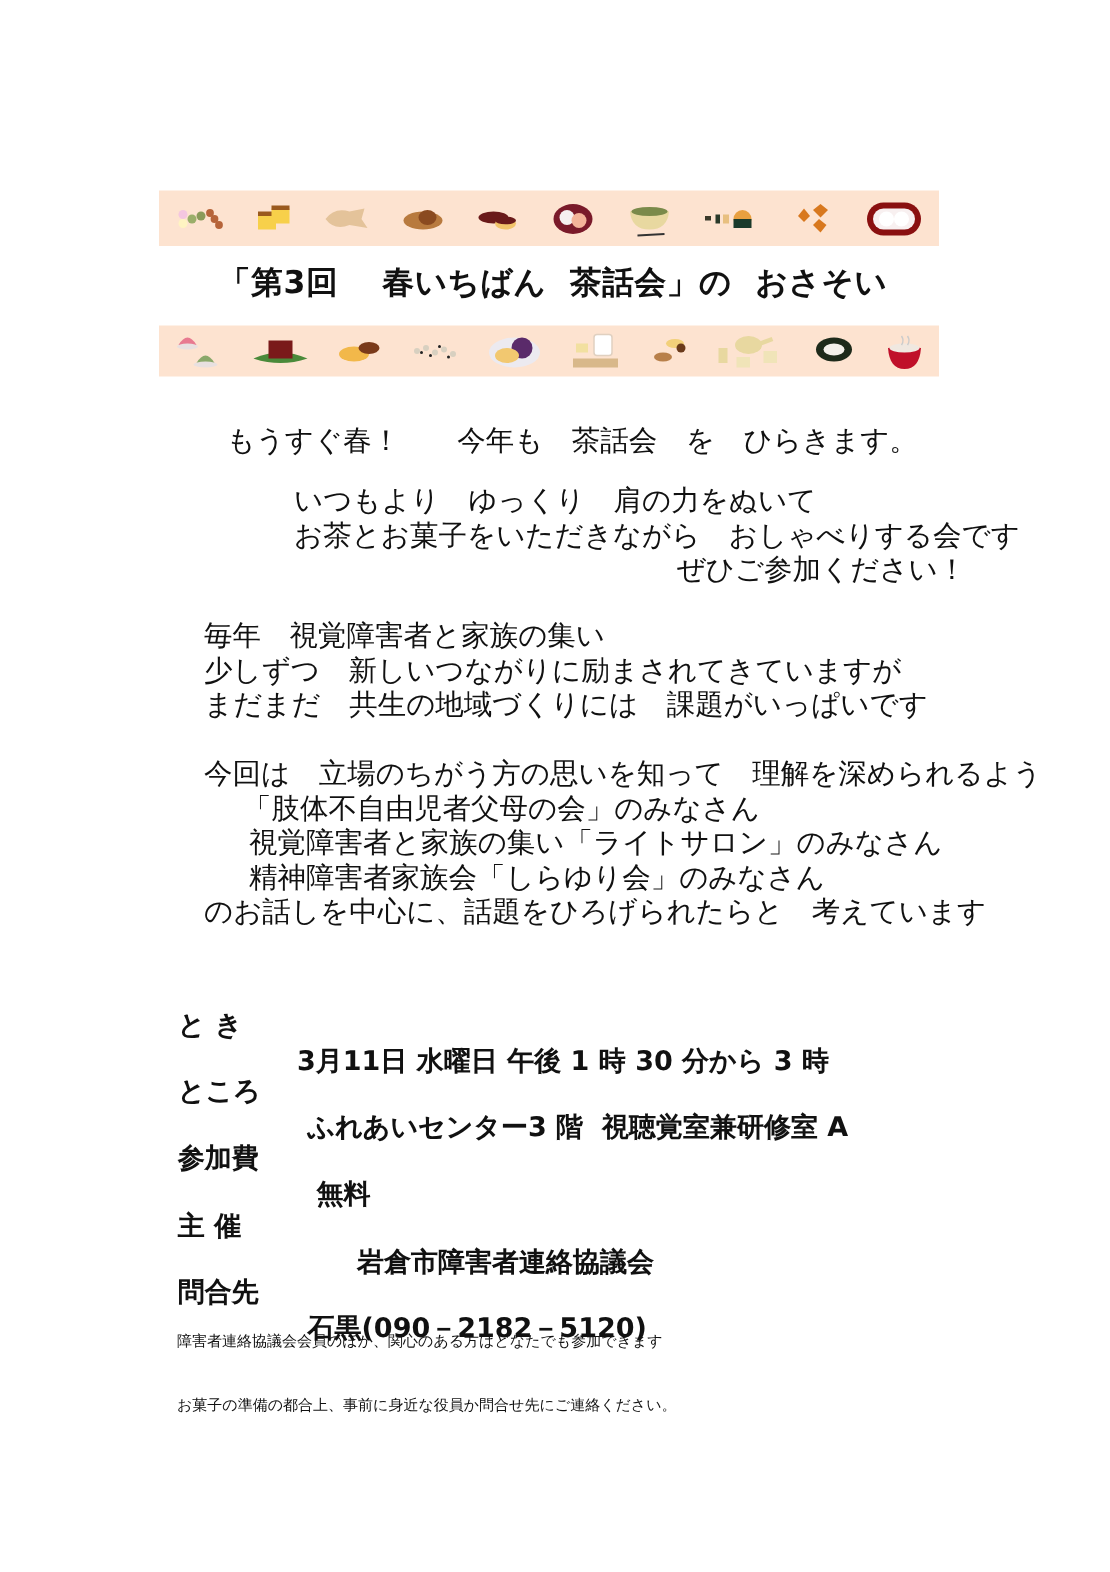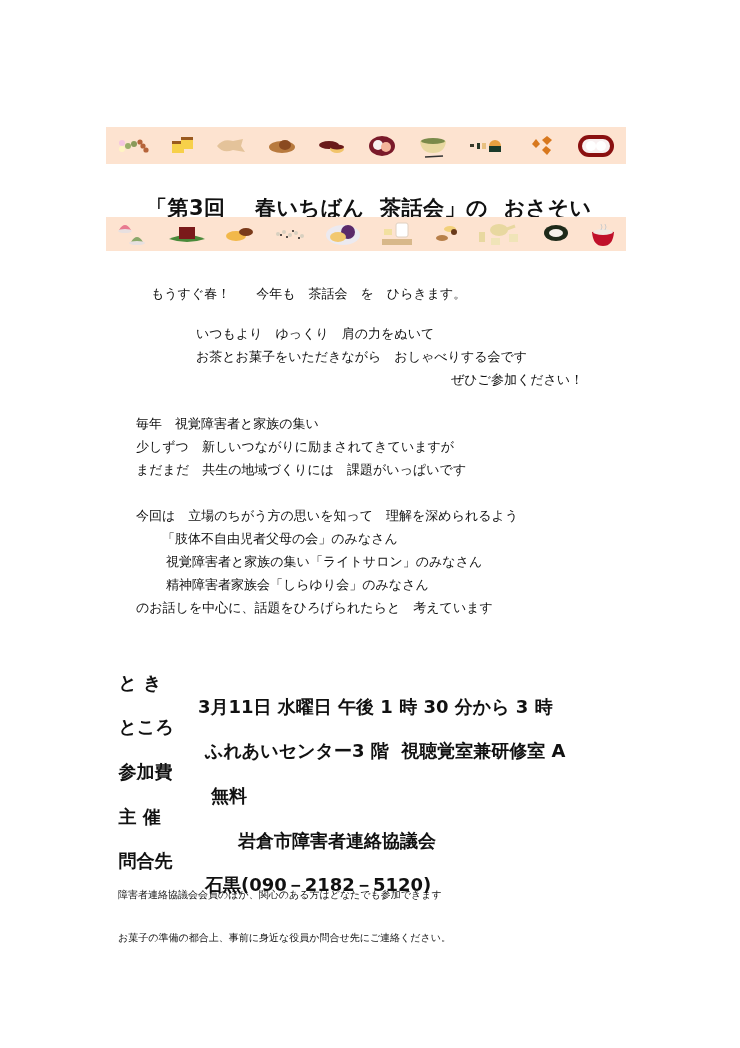--- a/index.html
+++ b/index.html
@@ -3,22 +3,22 @@
 <meta charset="utf-8">
 <style>
   html, body { margin:0; padding:0; background:#ffffff; }
   body { width:740px; height:1048px; position:relative; overflow:hidden;
          font-family:"DejaVu Sans", "Liberation Sans", sans-serif; color:#111; }
   .banner { position:absolute; left:106px; width:520px; background:#fde3d0;
             display:flex; align-items:center; justify-content:space-around; }
   .banner.top { top:127px; height:37px; }
   .banner.bottom { top:217px; height:34px; }
   .title { position:absolute; top:174px; left:146px; font-size:21px; font-weight:bold;
-           white-space:pre; letter-spacing:0.5px;margin-top:20px; }
-  .p { position:absolute; font-size:13px; white-space:pre; line-height:22px; }
+           white-space:pre; letter-spacing:0.5px; }
+  .p { position:absolute; font-size:19px; white-space:pre; line-height:22px; }
   .info { position:absolute; left:106px; font-size:18px; font-weight:bold; white-space:pre; }
   .info .lbl { display:inline-block; }
   .info .val { position:absolute; white-space:pre; }
   .note { position:absolute; left:118px; font-size:10px; white-space:pre; line-height:22px; }
 </style>
 </head>
 <body>
 
 <div class="banner top">
   <svg width="34" height="22" viewBox="0 0 34 22">

